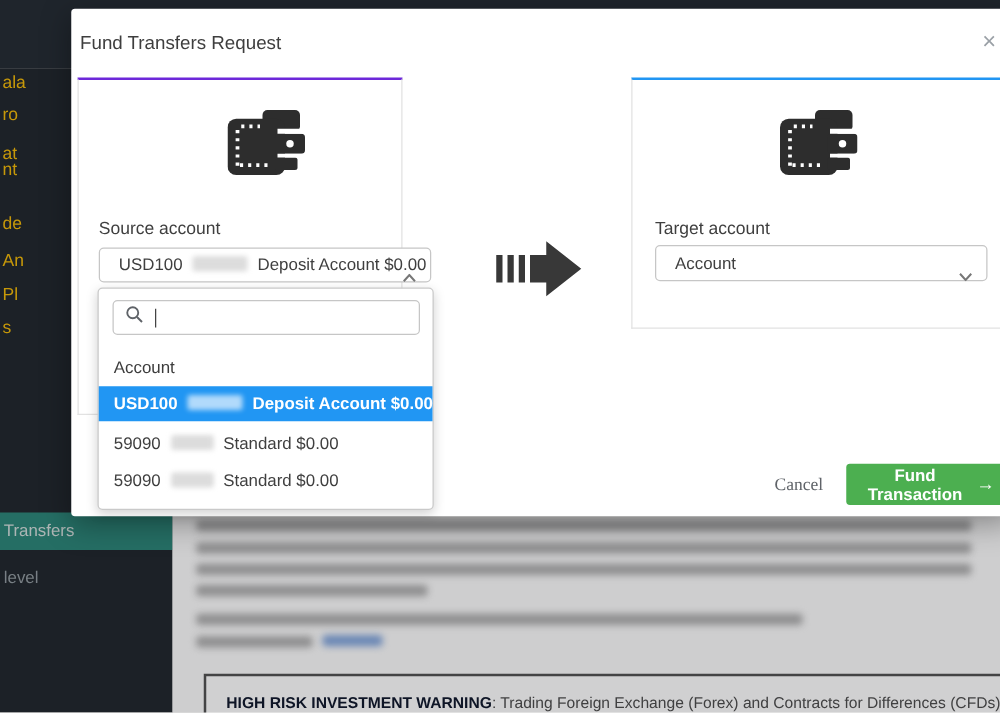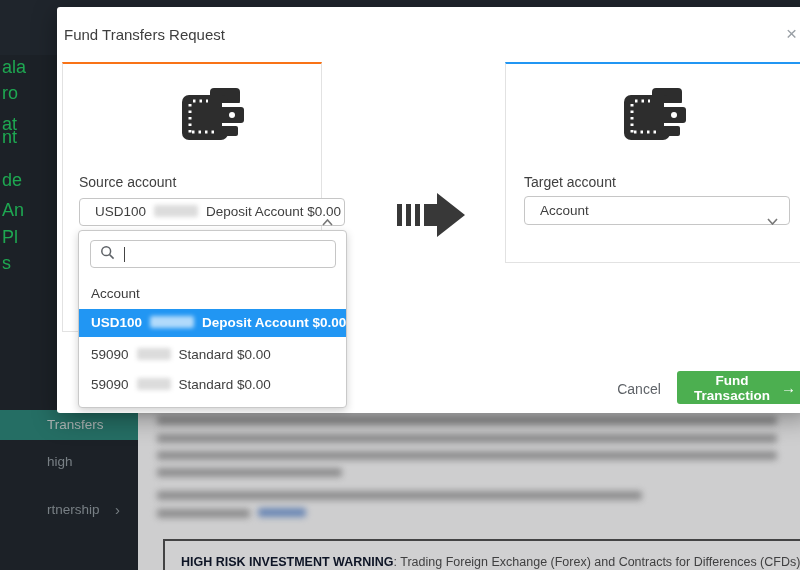--- a/index.html
+++ b/index.html
@@ -3,24 +3,24 @@
 <meta charset="utf-8">
 <style>
   html,body{margin:0;padding:0;width:800px;height:570px;overflow:hidden;
     font-family:"Liberation Sans","DejaVu Sans",sans-serif;background:#cfcfcf;}
   #stage{position:relative;width:800px;height:570px;overflow:hidden;}
 
   
   .topbar{position:absolute;left:0;top:0;width:800px;height:55px;background:#232a31;}
   .topbar-frag{position:absolute;left:779px;top:27px;color:#b9c0c6;font-size:13px;}
   .sidebar{position:absolute;left:0;top:55px;width:138px;height:515px;background:#20262b;}
-  .sfrag{position:absolute;left:2px;color:#22c55e;font-size:18px;white-space:nowrap;}
+  .sfrag{position:absolute;left:2px;color:#eab308;font-size:14px;white-space:nowrap;}
   .side-item{position:absolute;left:0;width:138px;height:30px;line-height:30px;
     font-size:13.5px;color:#8d969b;white-space:nowrap;}
-  .side-item .lbl{padding-left:3px;margin-left:44px;}
+  .side-item .lbl{padding-left:3px;}
   .side-item.active{background:#2a8174;color:#ccd6d4;}
   .side-chev{position:absolute;right:18px;top:0;font-size:15px;color:#8d969b;}
   .content{position:absolute;left:138px;top:55px;width:662px;height:515px;background:#f3f3f3;}
   .tab-line{position:absolute;left:640px;top:19px;width:22px;height:3px;background:#4caf50;}
   .frag-btn{position:absolute;left:640px;top:32px;width:24px;height:25px;background:#2e7fd0;
     color:#fff;font-size:12px;line-height:25px;padding-left:5px;box-sizing:border-box;}
   .frag-st{position:absolute;left:642px;top:64px;font-size:13px;color:#4a4a4a;}
   .frag-div{position:absolute;left:640px;top:111px;width:24px;height:1px;background:#c2c2c2;}
   .frag-va{position:absolute;left:641px;top:214px;font-size:13px;color:#4a7fc9;}
   .frag-a{position:absolute;left:643px;top:249px;font-size:13px;color:#6a6a6a;}
@@ -34,21 +34,21 @@
   
   .overlay{position:absolute;left:0;top:0;width:800px;height:570px;background:rgba(10,14,18,.16);}
 
   
   .modal{position:absolute;left:25px;top:7px;width:753px;height:406px;background:#fff;
     border-radius:3px;box-shadow:0 6px 24px rgba(0,0,0,.35);margin-left:32px;}
   .m-title{position:absolute;left:7px;top:19px;font-size:15px;color:#3e3e3e;}
   .m-close{position:absolute;right:13px;top:17px;font-size:19px;color:#9aa0a6;cursor:pointer;line-height:1;}
 
   .panel{position:absolute;background:#fff;border:1px solid #e2e2e2;box-sizing:border-box;}
-  .panel-source{left:5px;top:55px;width:260px;height:270px;border-top:2px solid #f97316;}
+  .panel-source{left:5px;top:55px;width:260px;height:270px;border-top:2px solid #6d28d9;}
   .panel-target{left:448px;top:55px;width:300px;height:201px;border-top:2px solid #2196f3;}
   .wallet{position:absolute;top:24px;}
   .panel-source .wallet{left:119px;}
   .panel-target .wallet{left:118px;}
   .panel-label{position:absolute;left:16px;top:110px;font-size:14px;color:#3f3f3f;}
   .select{position:absolute;left:16px;top:134px;width:266px;height:28px;border:1px solid #c6c6c6;
     border-radius:4px;box-sizing:border-box;font-size:13.5px;color:#3f3f3f;line-height:26px;
     padding-left:15px;cursor:pointer;background:#fff;}
   .select .chev{position:absolute;right:11px;top:10px;}
   .redact{display:inline-block;width:44px;height:12px;background:#dcdcdc;border-radius:2px;
@@ -64,21 +64,21 @@
   .searchbox input{border:0;outline:0;flex:1;height:20px;font-size:13px;padding:0 4px;background:transparent;}
   .group-label{position:absolute;left:12px;top:55px;font-size:13.5px;color:#3c3c3c;}
   .opt{position:absolute;left:0;width:267px;height:28px;line-height:28px;font-size:13.5px;
     color:#3f3f3f;padding-left:12px;box-sizing:border-box;white-space:nowrap;cursor:pointer;}
   .opt.selected{background:#2196f3;color:#fff;font-weight:bold;}
   .opt1{top:78px;}.opt2{top:110px;}.opt3{top:140px;}
 
   .arrow-icon{position:absolute;left:338px;top:180px;}
 
   .cancel-btn{position:absolute;left:552px;top:366px;width:60px;height:30px;line-height:30px;
-    text-align:center;font-size:14px;color:#5f6368;cursor:pointer;background:#fff;border:0;}
+    text-align:center;font-size:14px;color:#5f6368;cursor:pointer;background:#fff;border:0;font-family:Liberation Serif, serif;}
   .submit-btn{position:absolute;left:620px;top:364px;height:33px;background:#4caf50;border:0;
     border-radius:3px;color:#fff;font-size:13.5px;font-weight:bold;padding:0 14px;cursor:pointer;
     font-family:inherit;display:flex;align-items:center;gap:8px;}
   .submit-btn .btn-arrow{font-size:15px;font-weight:bold;}
 </style>
 </head>
 <body>
 
 <div id="stage">
 
@@ -93,25 +93,21 @@
     <span class="sfrag" style="top:72px">nt</span>
     <span class="sfrag" style="top:115px">de</span>
     <span class="sfrag" style="top:145px">An</span>
     <span class="sfrag" style="top:172px">Pl</span>
     <span class="sfrag" style="top:198px">s</span>
 
     <div class="side-item active" style="top:355px">
       <span class="lbl">Transfers</span>
     </div>
     <div class="side-item" style="top:392px">
-      <span class="lbl">high</span>
-    </div>
-    <div class="side-item" style="top:440px">
-      <span class="lbl">rtnership</span>
-      <span class="side-chev">›</span>
+      <span class="lbl">level</span>
     </div>
   </div>
 
   <div class="content">
     <div class="tab-line"></div>
     <div class="frag-btn">n</div>
     <span class="frag-st">St</span>
     <div class="frag-div"></div>
     <span class="frag-va">va</span>
     <span class="frag-a">a</span>

